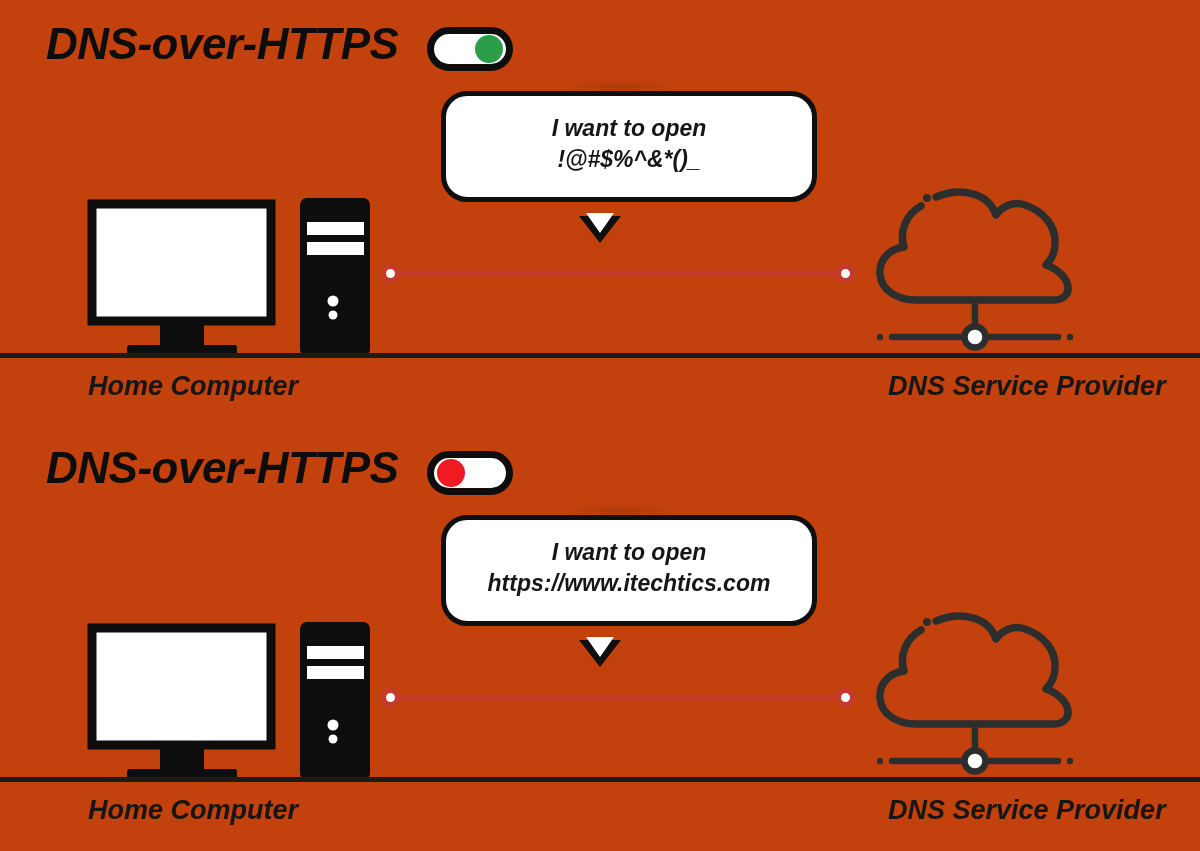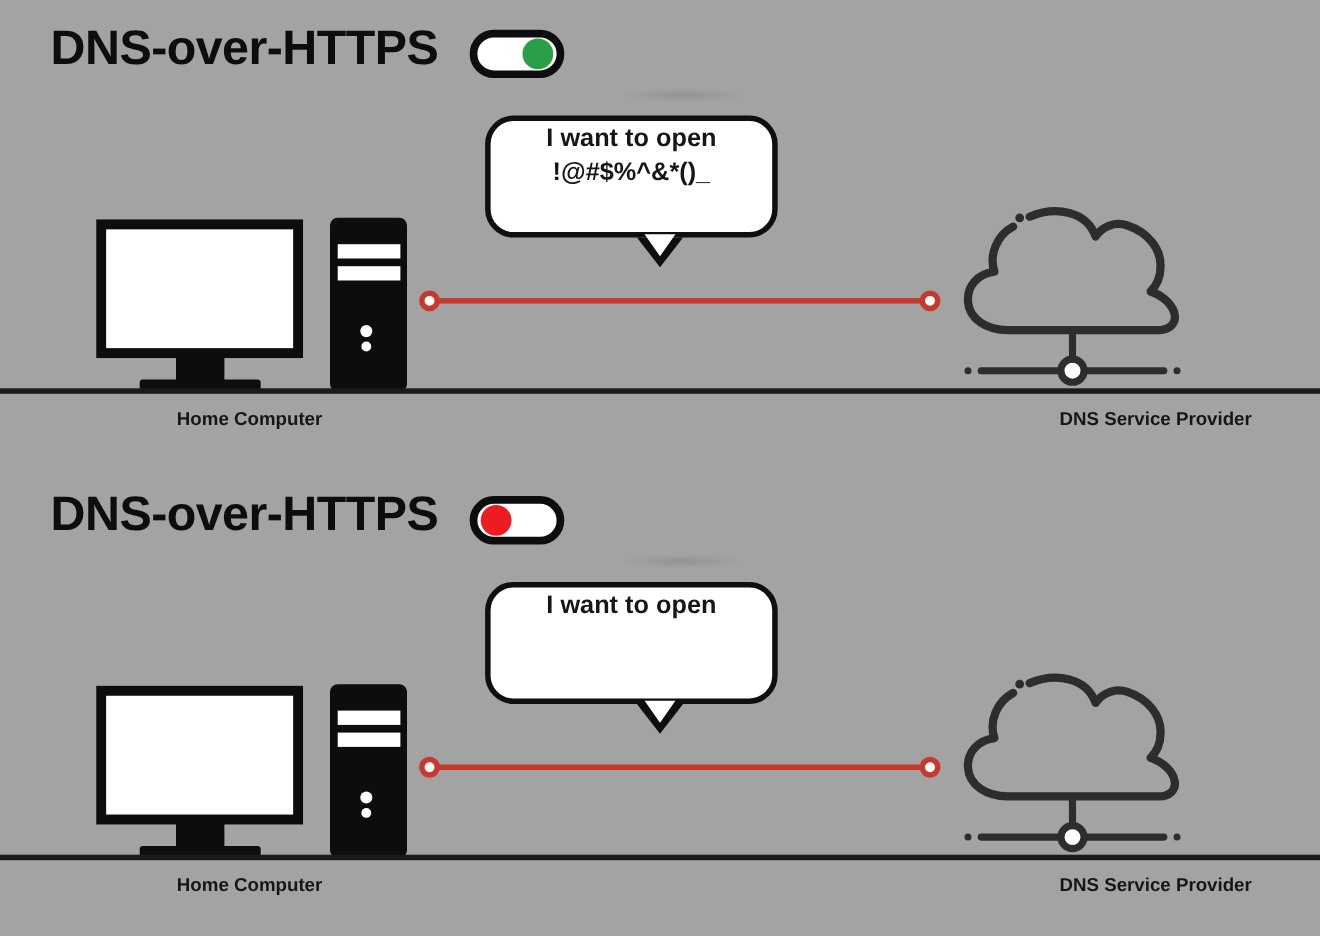--- a/index.html
+++ b/index.html
@@ -1,23 +1,24 @@
 <!DOCTYPE html>
 <html><head>
 <meta charset="utf-8">
 <style>
   html, body { margin: 0; padding: 0; background: #ffffff; }
   #page {
     position: relative;
     width: 1200px;
     height: 851px;
-    background: #a3a3a3;
+    background: #c2410c;
     font-family: "Liberation Sans", "DejaVu Sans", sans-serif;
     color: #111;
     overflow: hidden;
+    font-style: italic;
   }
   .section { position: absolute; left: 0; width: 1200px; height: 425px; }
   #section-0 { top: 0; }
   #section-1 { top: 424px; }
 
   .smudge {
     position: absolute; left: 563px; top: 80px; width: 115px; height: 13px;
     background: radial-gradient(ellipse at center, rgba(0,0,0,0.10), rgba(0,0,0,0) 70%);
   }
 
@@ -35,26 +36,26 @@
     cursor: pointer;
   }
   .toggle .knob {
     position: absolute; top: 50%; transform: translateY(-50%);
     width: 28px; height: 28px; border-radius: 50%;
   }
   .toggle[data-state="on"] .knob  { right: 3px; background: #2b9e47; }
   .toggle[data-state="off"] .knob { left: 3px;  background: #ee1b22; }
 
   .bubble {
-    position: absolute; left: 441px; top: 105px;
-    width: 266px; height: 111px;
+    position: absolute; left: 441px; top: 91px;
+    width: 376px; height: 111px;
     border: 5px solid #0f0f0f; border-radius: 26px;
     background: #ffffff; box-sizing: border-box;
     z-index: 1;
-    text-align: center; 
+    text-align: center; padding-top: 17px;
   }
   .bubble .line {
     font-size: 23px; font-weight: bold; line-height: 31px;
     color: #161616; white-space: nowrap;
   }
   .tail-outer {
     position: absolute; left: 579px; top: 216px; z-index: 0;
     width: 0; height: 0;
     border-left: 21px solid transparent;
     border-right: 21px solid transparent;
@@ -84,22 +85,22 @@
   .ring-left  { left: 381px; }
   .ring-right { left: 836px; }
 
   .ground {
     position: absolute; left: 0; top: 353px;
     width: 1200px; height: 4.5px; background: #1b1b1b;
   }
 
   .caption {
     position: absolute; top: 371px;
-    font-size: 17px; font-weight: bold; color: #161616;
-    text-align: right; white-space: nowrap;
+    font-size: 27px; font-weight: bold; color: #161616;
+    text-align: center; white-space: nowrap;
   }
   .caption-left  { left: 88px;  width: 205px; }
   .caption-right { left: 888px; width: 250px; }
 </style>
 </head>
 <body>
 
 <div id="page">
 
   <div class="section" id="section-0">
@@ -148,20 +149,21 @@
 
   <div class="section" id="section-1">
     <div class="title">DNS-over-HTTPS</div>
     <div class="toggle" data-state="off">
       <div class="knob"></div>
     </div>
     <div class="smudge"></div>
 
     <div class="bubble">
       <div class="line">I want to open</div>
+      <div class="line">https://www.itechtics.com</div>
     </div>
     <div class="tail-outer"></div>
     <div class="tail-inner"></div>
 
     <svg class="computer-icon" width="290" height="165" viewBox="0 0 290 165">
       <rect x="7" y="9" width="179" height="117" fill="#ffffff" stroke="#0d0d0d" stroke-width="9"></rect>
       <rect x="75" y="126" width="44" height="26" fill="#0d0d0d"></rect>
       <rect x="42" y="150" width="110" height="11" rx="3" fill="#0d0d0d"></rect>
       <rect x="215" y="3" width="70" height="158" rx="7" fill="#0d0d0d"></rect>
       <rect x="222" y="27" width="57" height="13" fill="#ffffff"></rect>

